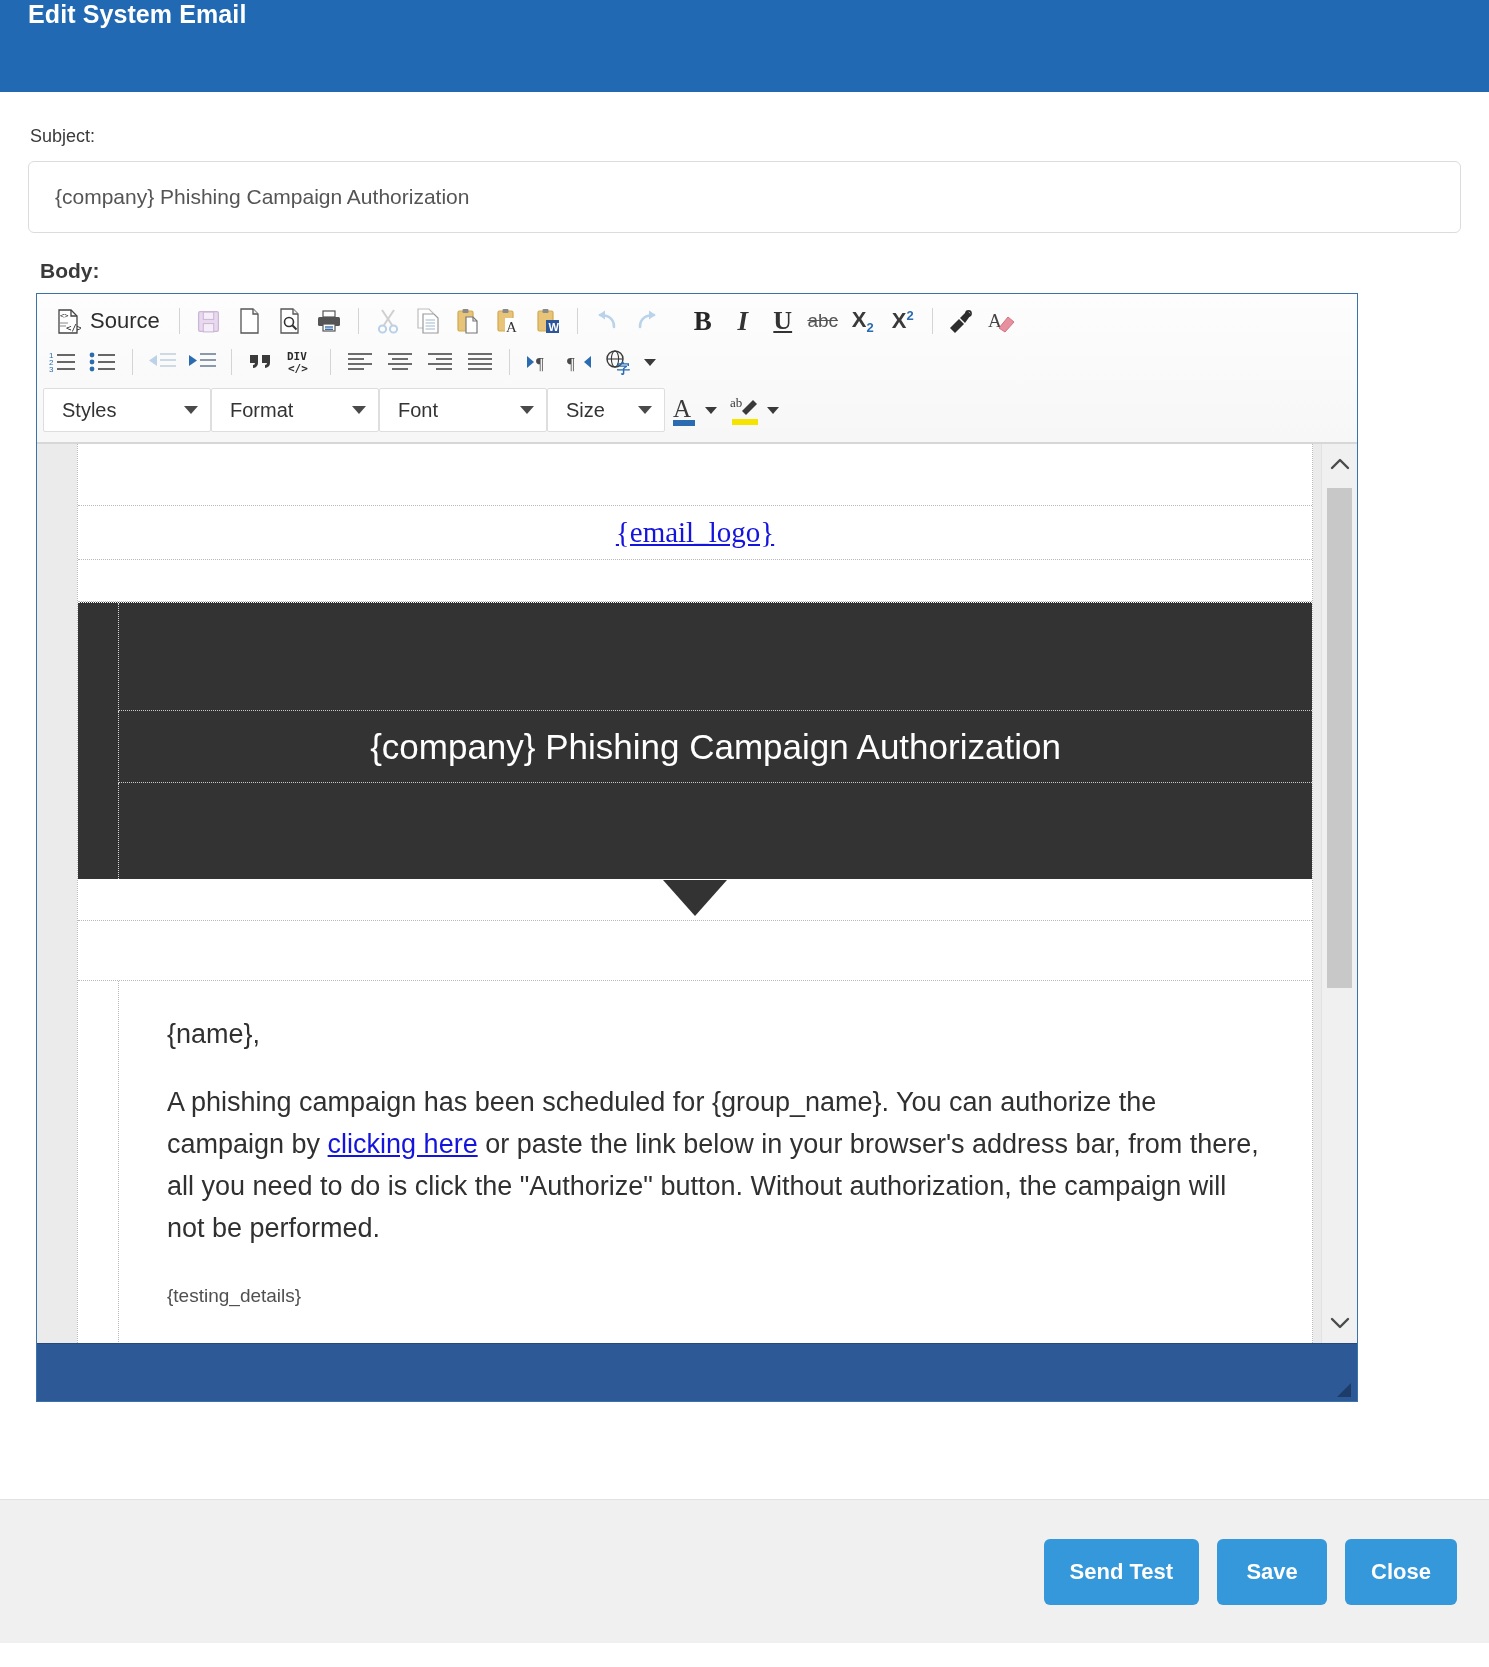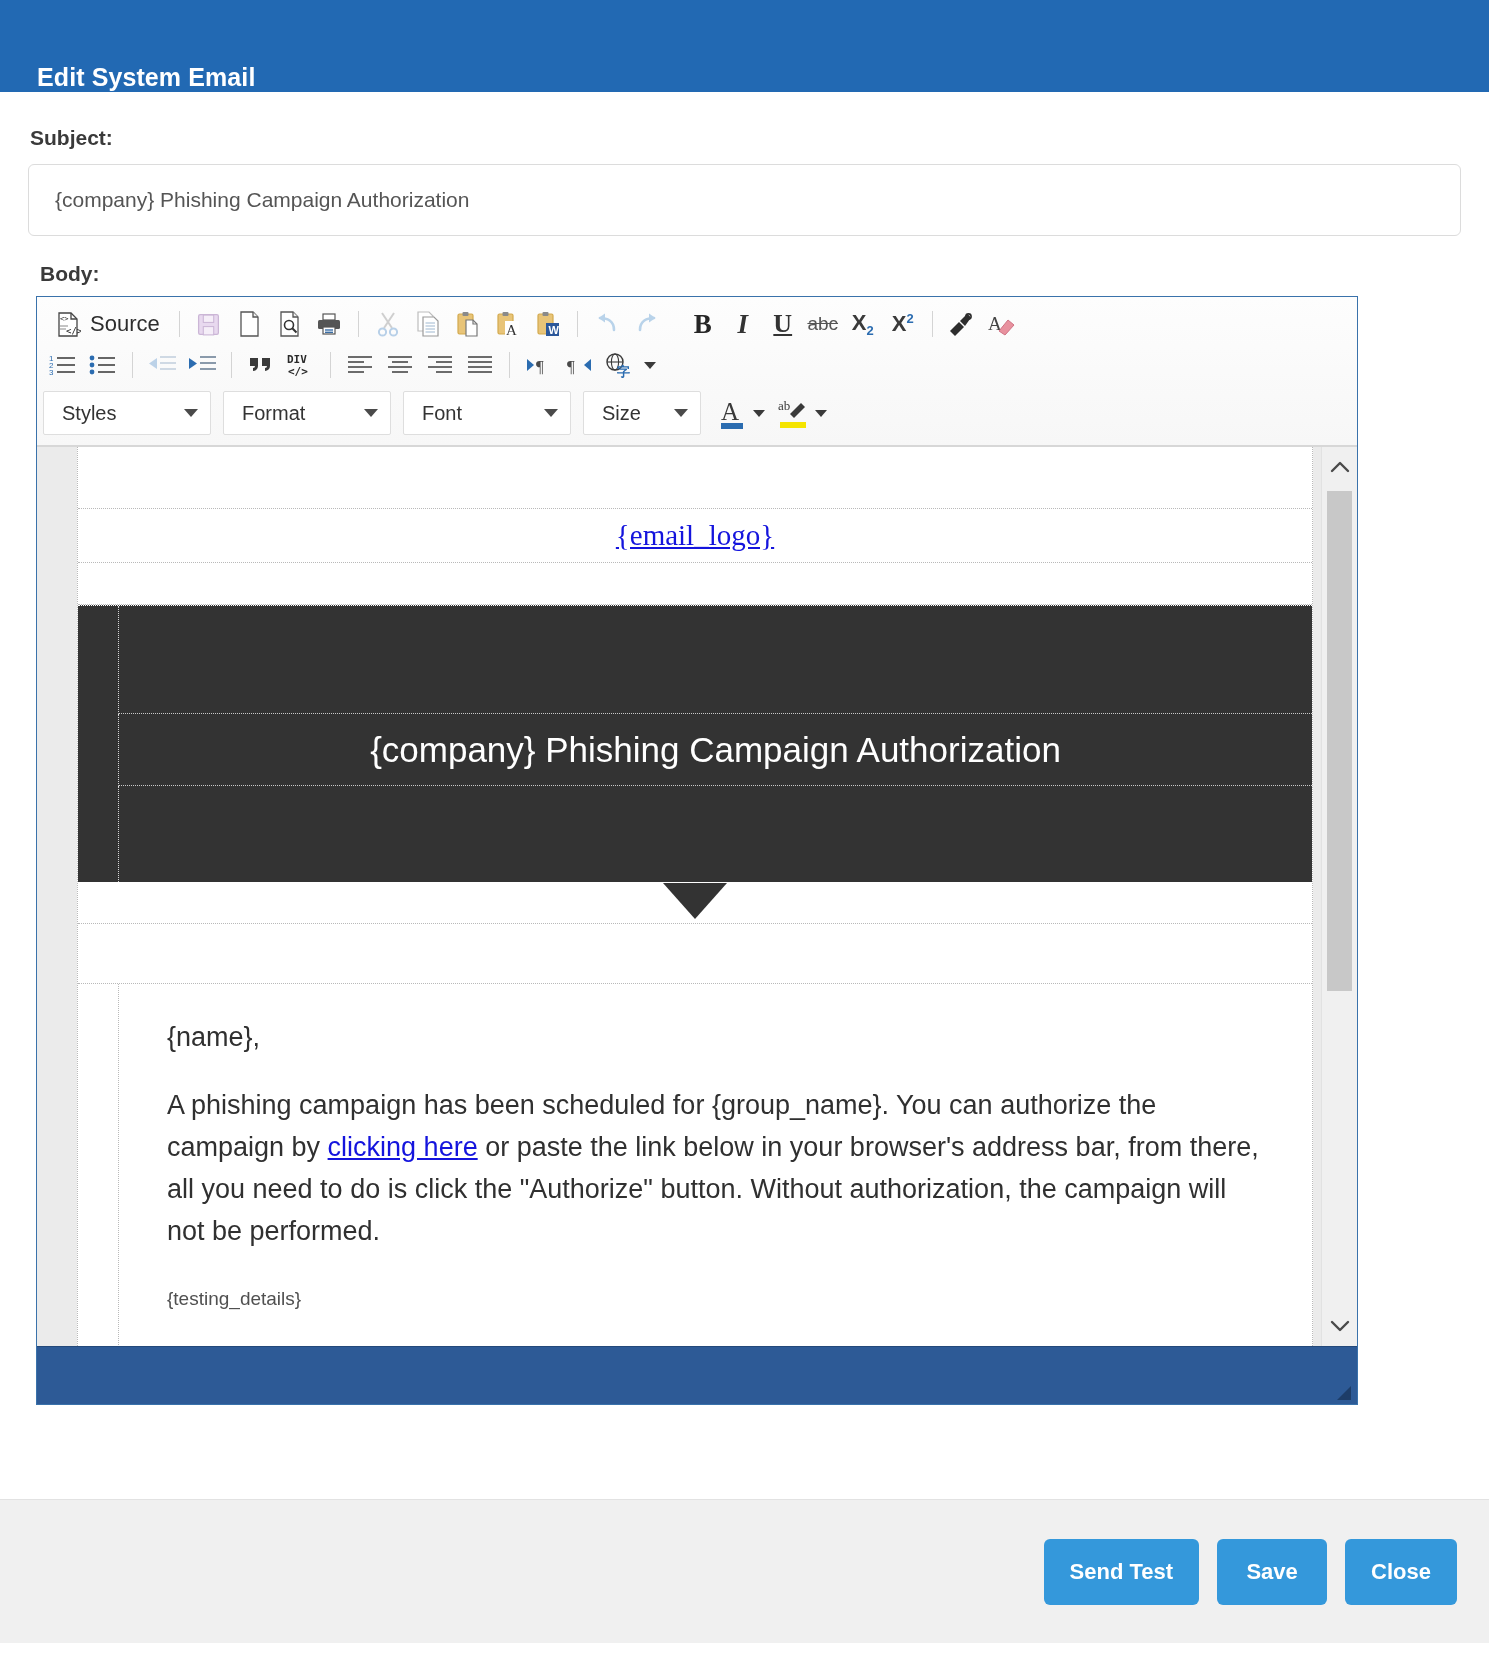--- a/index.html
+++ b/index.html
@@ -17,42 +17,42 @@
     background: #ffffff;
     display: flex;
     flex-direction: column;
   }
 
   
   .modal-header {
     height: 92px;
     background: #2269b3;
     display: flex;
-    align-items: flex-end;
-    padding: 0 37px;
+    align-items: flex-start;
+    padding: 0 28px;
     flex: 0 0 auto;
   }
   .modal-title {
     color: #ffffff;
     font-size: 25px;
     font-weight: bold;
     letter-spacing: .1px;
   }
 
   
   .modal-body {
     flex: 1 1 auto;
     padding: 28px 28px 0 28px;
     background: #fff;
     overflow: hidden;
   }
 
   .field-label {
-    font-size: 21px;
-    font-weight: bold;
+    font-size: 18px;
+    font-weight: normal;
     color: #3a3a3a;
     margin: 6px 0 14px 2px;
   }
 
   .subject-input {
     width: 100%;
     height: 72px;
     border: 1px solid #dcdcdc;
     border-radius: 6px;
     padding: 0 26px;
@@ -117,21 +117,21 @@
   
   .cke-combo {
     height: 44px;
     border: 1px solid #dedede;
     background: #fff;
     display: flex;
     align-items: center;
     justify-content: space-between;
     padding: 0 12px 0 18px;
     cursor: pointer;
-    margin-right: 12px;
+    margin-right: 0;
     flex: 0 0 auto;
     border-radius: 2px;
   }
   .cke-combo span.lbl { font-size: 20px; color: #333; }
   .cke-combo .caret {
     width: 0; height: 0;
     border-left: 7px solid transparent;
     border-right: 7px solid transparent;
     border-top: 8px solid #4a4a4a;
     margin-left: 18px;

